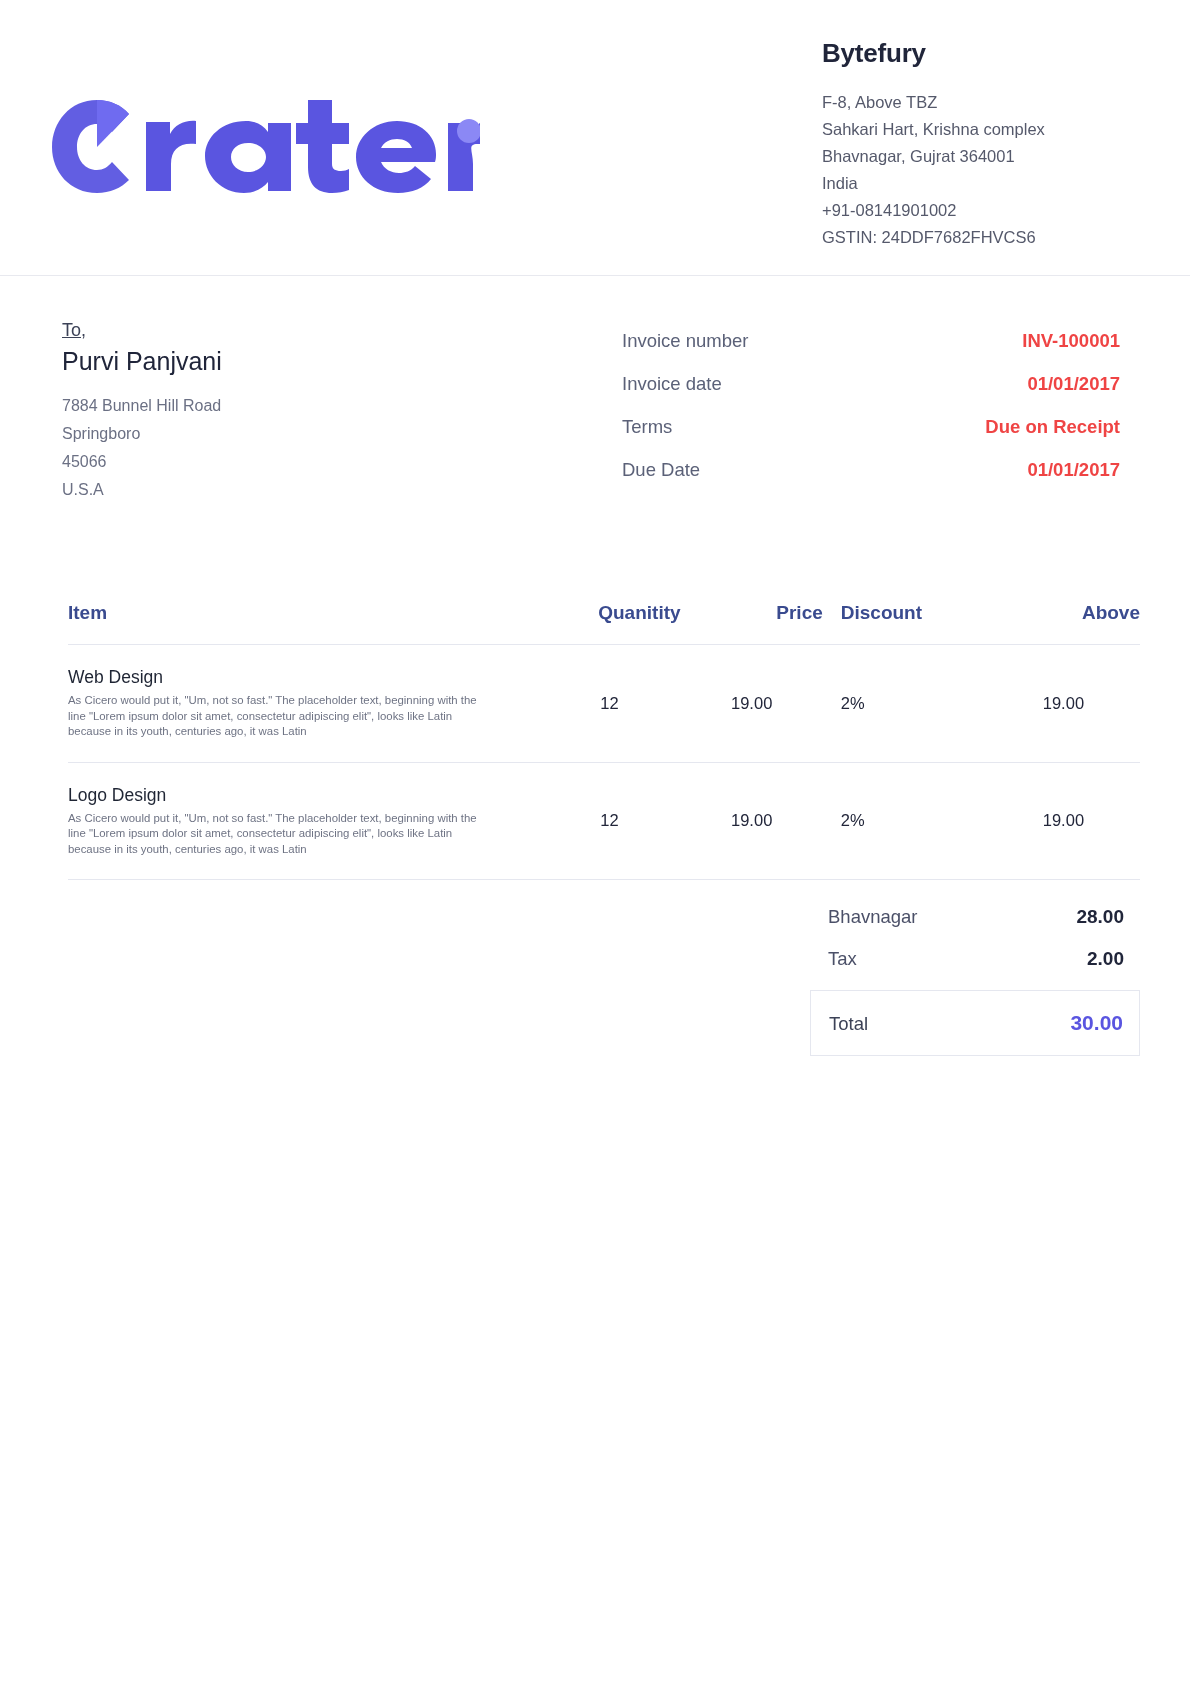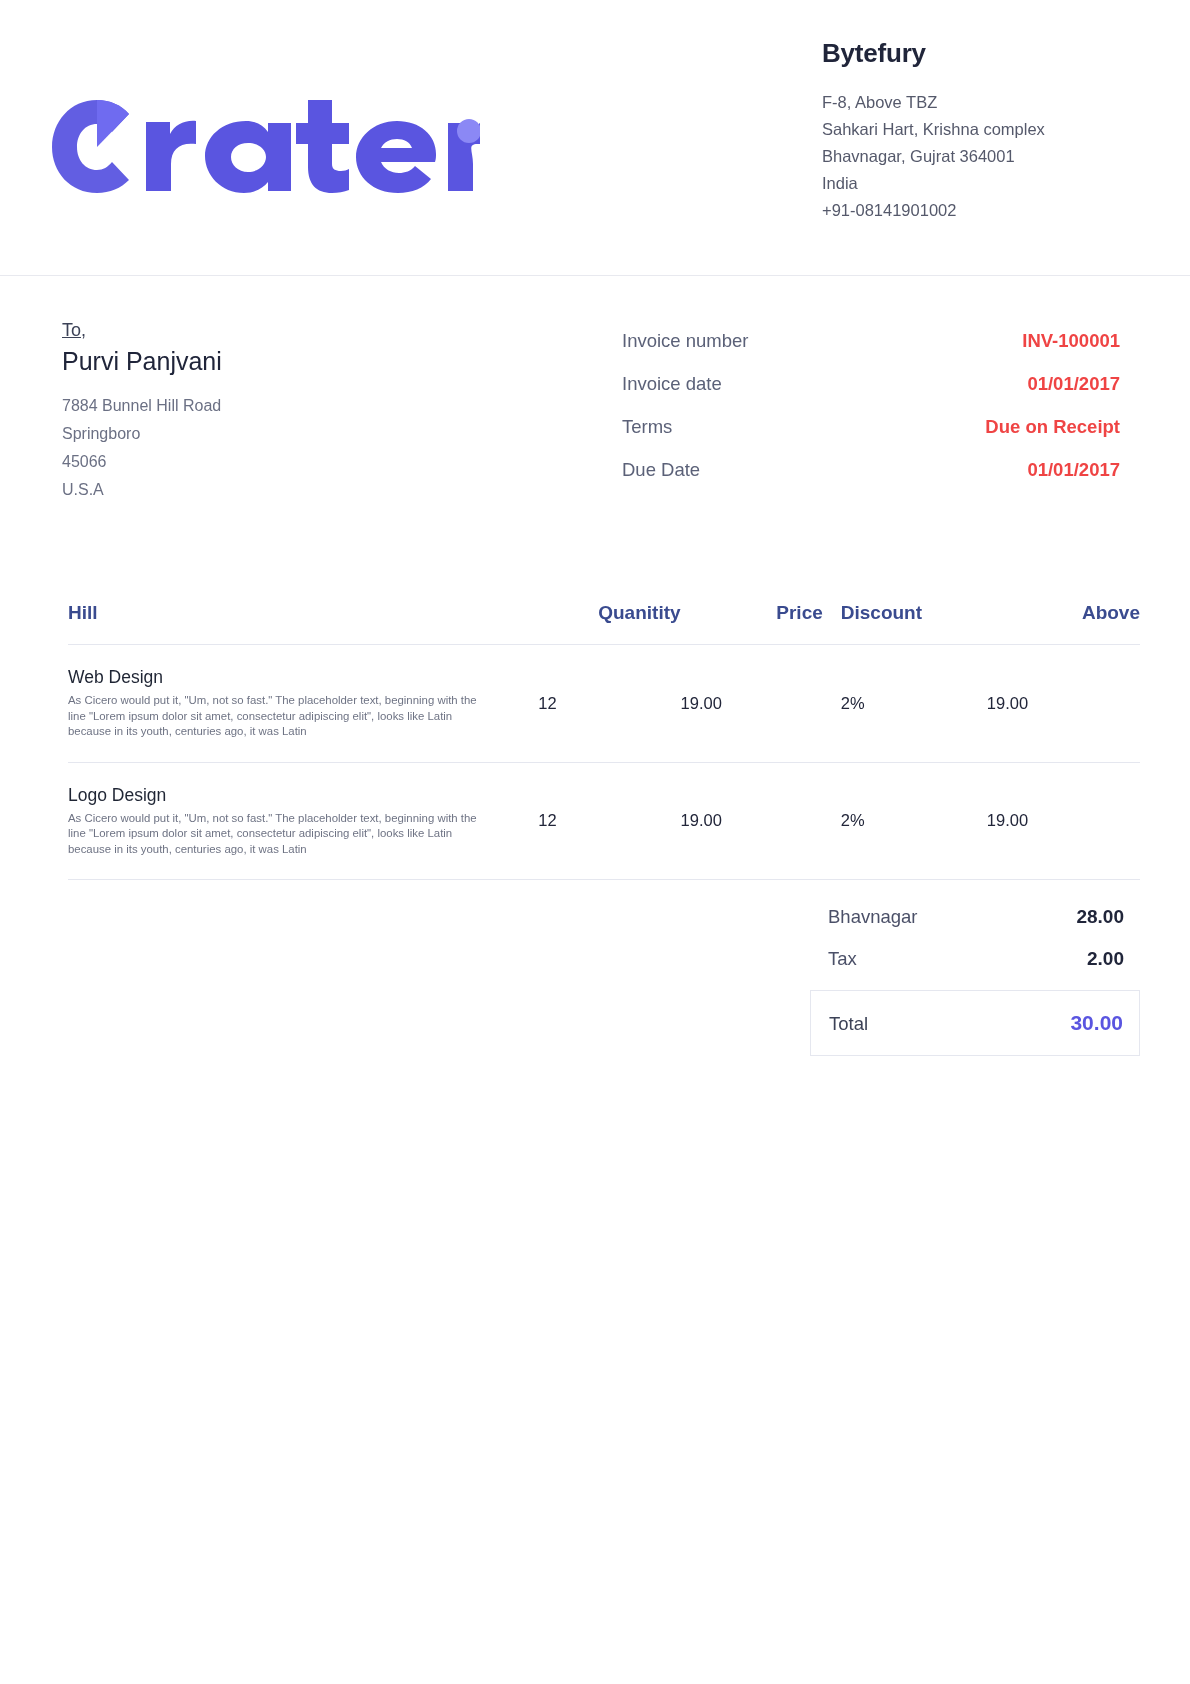--- a/index.html
+++ b/index.html
@@ -108,21 +108,21 @@
     padding-bottom: 20px;
     border-bottom: 1px solid #e5e7ef;
     text-align: right;
     white-space: nowrap;
   }
   thead th.item-col { text-align: left; }
   tbody td {
     padding: 22px 0 22px 0;
     border-bottom: 1px solid #e5e7ef;
     vertical-align: middle;
-    text-align: left;
+    text-align: center;
     font-size: 16.5px;
     color: #22263a;
   }
   tbody td.item-col {
     text-align: left;
     padding-right: 30px;
     width: 430px;
   }
   .item-title {
     font-size: 17.5px;
@@ -197,20 +197,21 @@
       </svg>
     </div>
 
     <div class="company">
       <div class="company-name">Bytefury</div>
       <div class="company-line">F-8, Above TBZ</div>
       <div class="company-line">Sahkari Hart, Krishna complex</div>
       <div class="company-line">Bhavnagar, Gujrat 364001</div>
       <div class="company-line">India</div>
       <div class="company-line">+91-08141901002</div>
+      <div class="company-line">GSTIN: 24DDF7682FHVCS6</div>
     </div>
   </div>
 
   <div class="mid">
     <div class="bill-to">
       <div class="to-label">To,</div>
       <div class="name">Purvi Panjvani</div>
       <div class="addr">
         <div>7884 Bunnel Hill Road</div>
         <div>Springboro</div>
@@ -236,21 +237,21 @@
         <span class="meta-label">Due Date</span>
         <span class="meta-value">01/01/2017</span>
       </div>
     </div>
   </div>
 
   <div class="items">
     <table>
       <thead>
         <tr>
-          <th class="item-col">Hill</th>
+          <th class="item-col">Item</th>
           <th class="col-qty">Quanitity</th>
           <th class="col-price">Price</th>
           <th class="col-disc disc-col">Discount</th>
           <th class="col-amount">Above</th>
         </tr>
       </thead>
       <tbody>
         <tr>
           <td class="item-col">
             <div class="item-title">Web Design</div>

